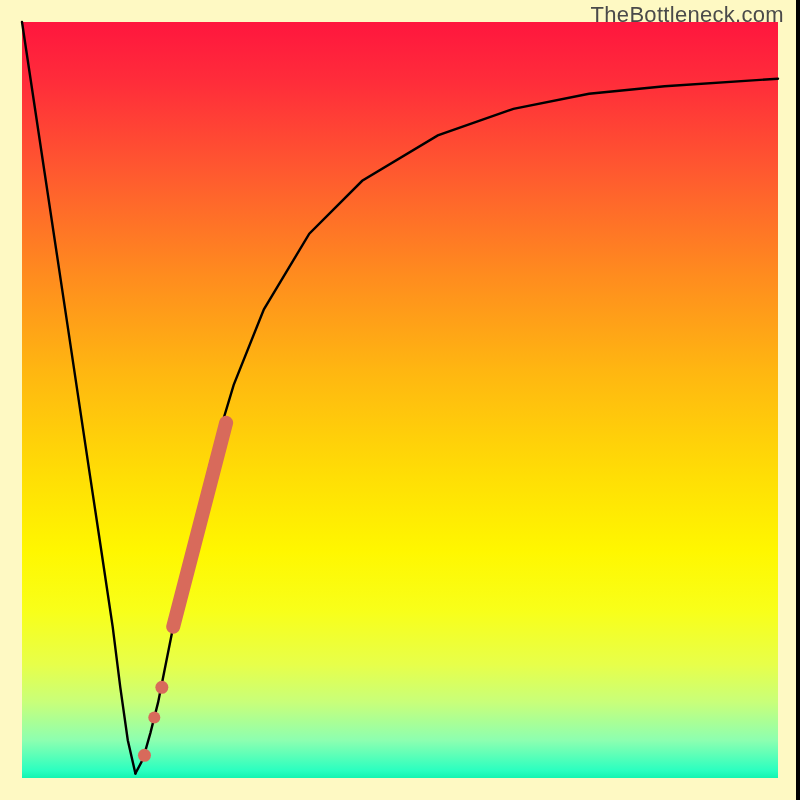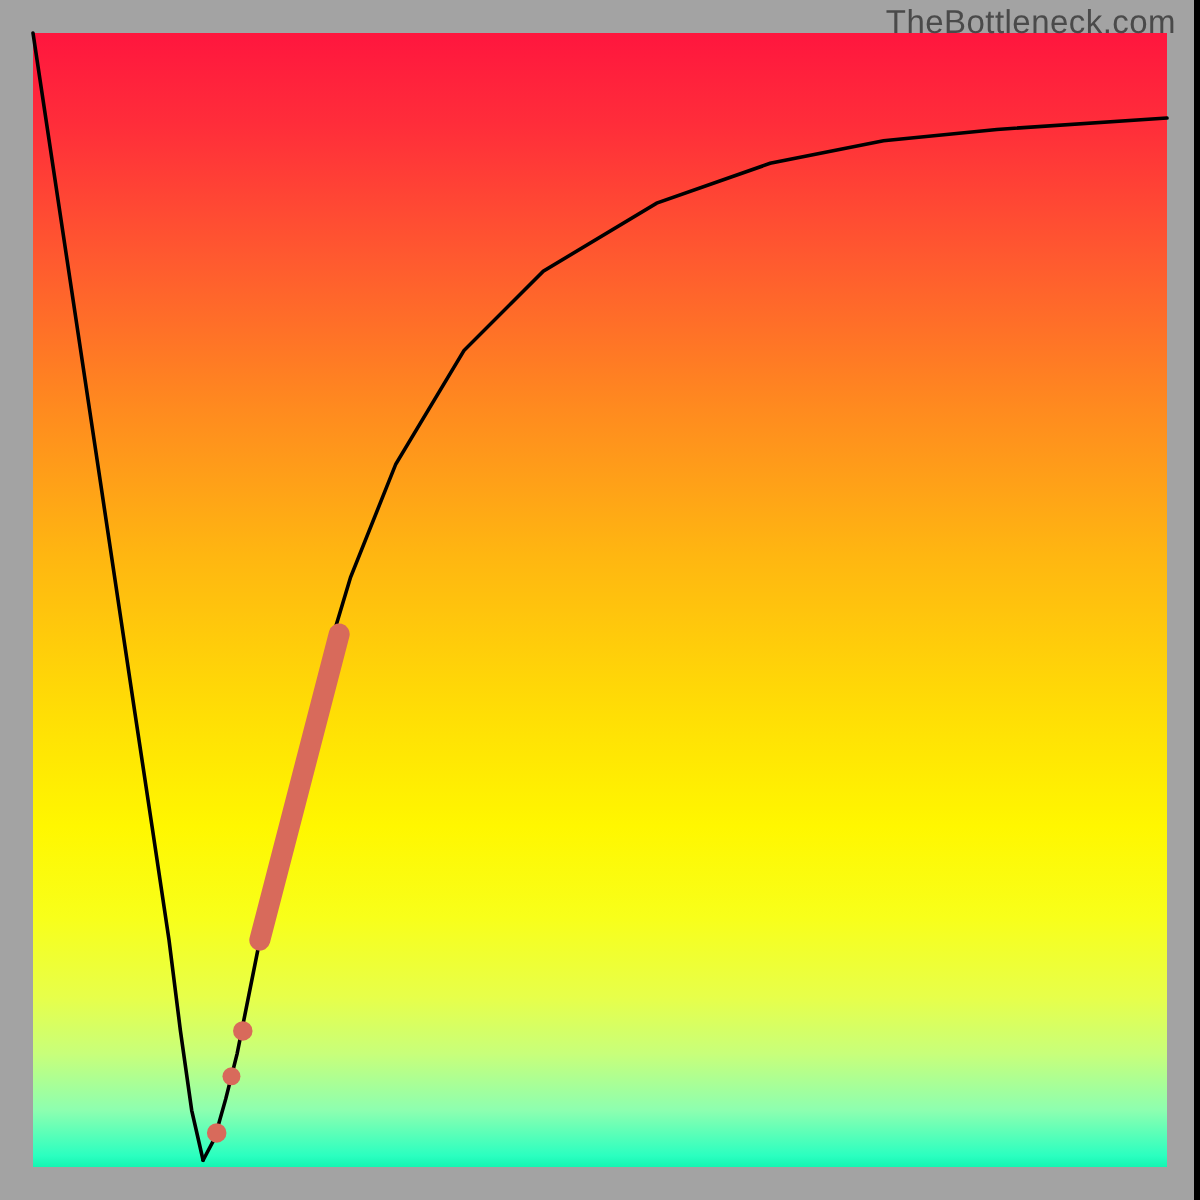--- a/index.html
+++ b/index.html
@@ -8,21 +8,21 @@
     width: 800px;
     height: 800px;
     overflow: hidden;
     background: #000;
     font-family: Arial, Helvetica, sans-serif;
   }
   .frame {
     position: relative;
     width: 796px;
     height: 800px;
-    background: #a3a3a3;
+    background: #fef9c3;
   }
   .plot-area {
     position: absolute;
     left: 22px;
     top: 22px;
     width: 756px;
     height: 756px;
     background: linear-gradient(to bottom,
       #ff163e 0%,
       #ff2d3a 8%,

